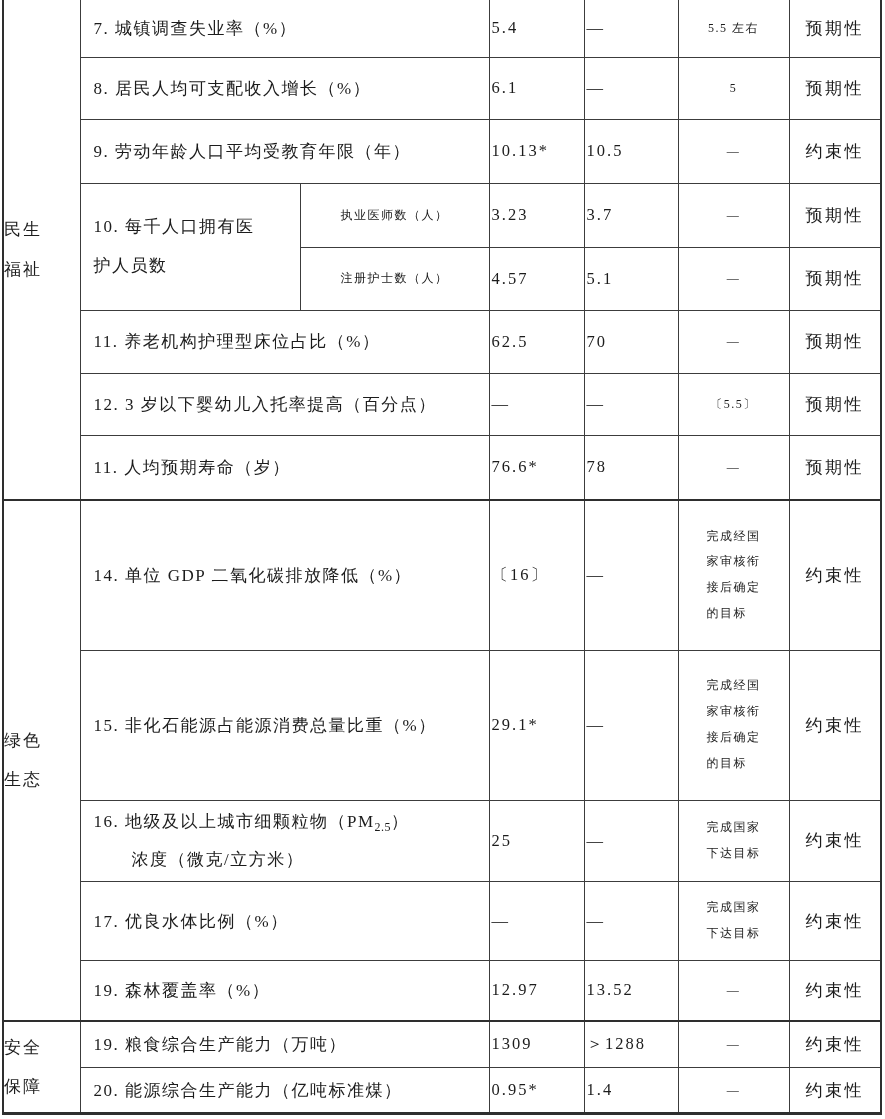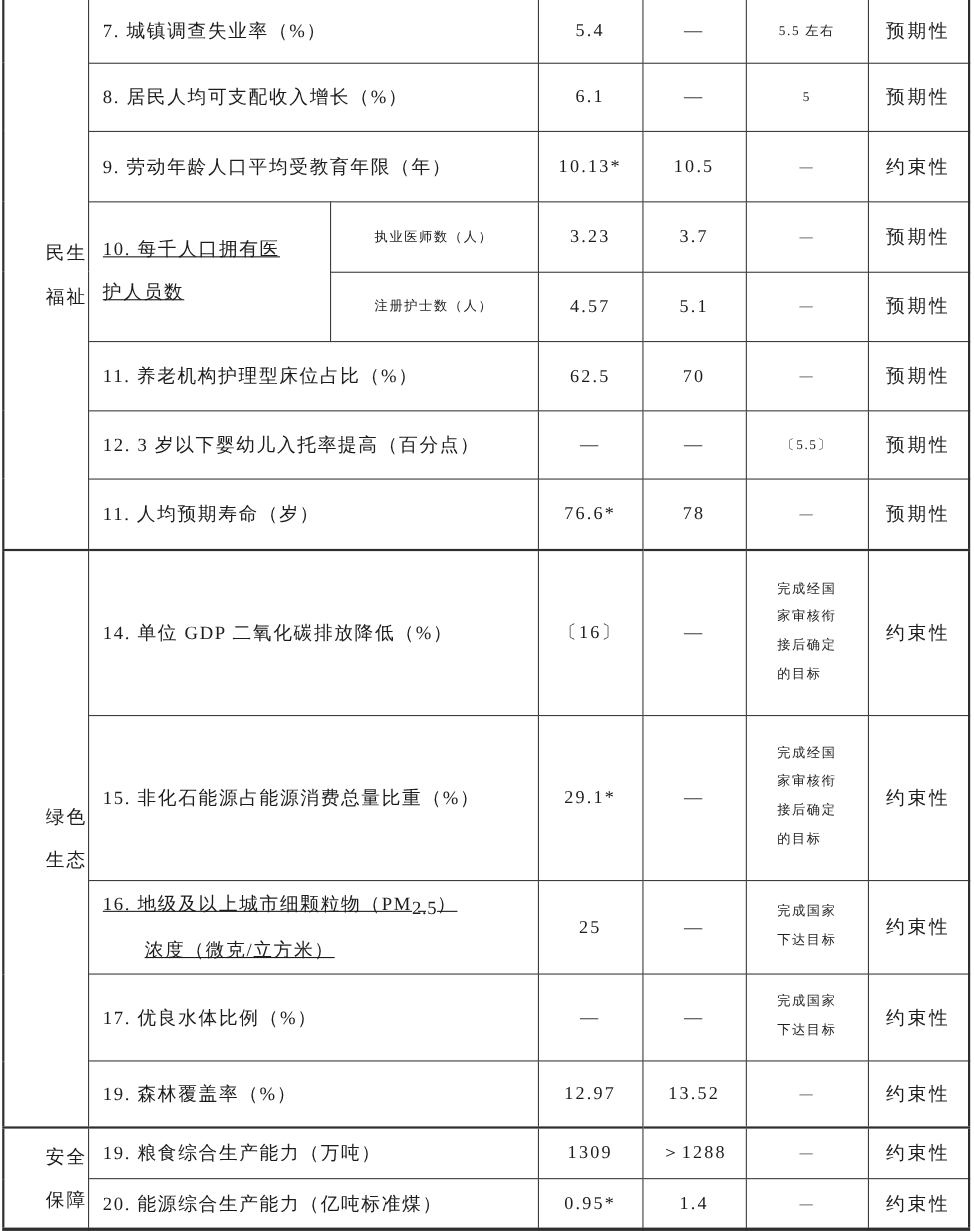--- a/index.html
+++ b/index.html
@@ -25,59 +25,57 @@
     border: 1px solid #3c3c3c;
     font-size: 17px;
     letter-spacing: 1.5px;
     padding: 2px 4px;
     vertical-align: middle;
     overflow: hidden;
   }
   tr.row-first td { border-top: 0; font-family: Liberation Serif, serif; }
   tr.group-start td { border-top: 2px solid #2e2e2e; }
   td.cat {
-    text-align: right;
+    text-align: left;
     white-space: pre-line;
     line-height: 2.3;
     letter-spacing: 2px;
     padding: 0;
   }
   td.ind {
     text-align: left;
     padding-left: 13px;
     padding-right: 6px;
   }
-  td.ind .multi { white-space: pre-line; line-height: 2.25; text-decoration: underline; }
+  td.ind .multi { white-space: pre-line; line-height: 2.25; }
   td.num {
-    text-align: center;
     font-size: 16.5px;
     letter-spacing: 2px;
     padding: 2px 2px;
   }
   td.tgt {
     text-align: center;
     font-size: 12px;
     letter-spacing: 1.5px;
     padding: 2px 2px;
   }
   td.tgt .tl {
     display: inline-block;
     text-align: left;
     white-space: pre-line;
     line-height: 2.15;
-    font-family: Liberation Mono, monospace;
   }
   td.typ {
     text-align: center;
     letter-spacing: 2.5px;
     padding: 2px 0;
     margin-left: 36px;
   }
   sub.pm-sub {
-    font-size: 17px;
+    font-size: 12px;
     letter-spacing: 0.5px;
     vertical-align: -4px;
   }
   .l2 { display: block; margin-left: 38px; }
 </style>
 </head>
 <body>
 
 <table class="indicators">
   <colgroup>

